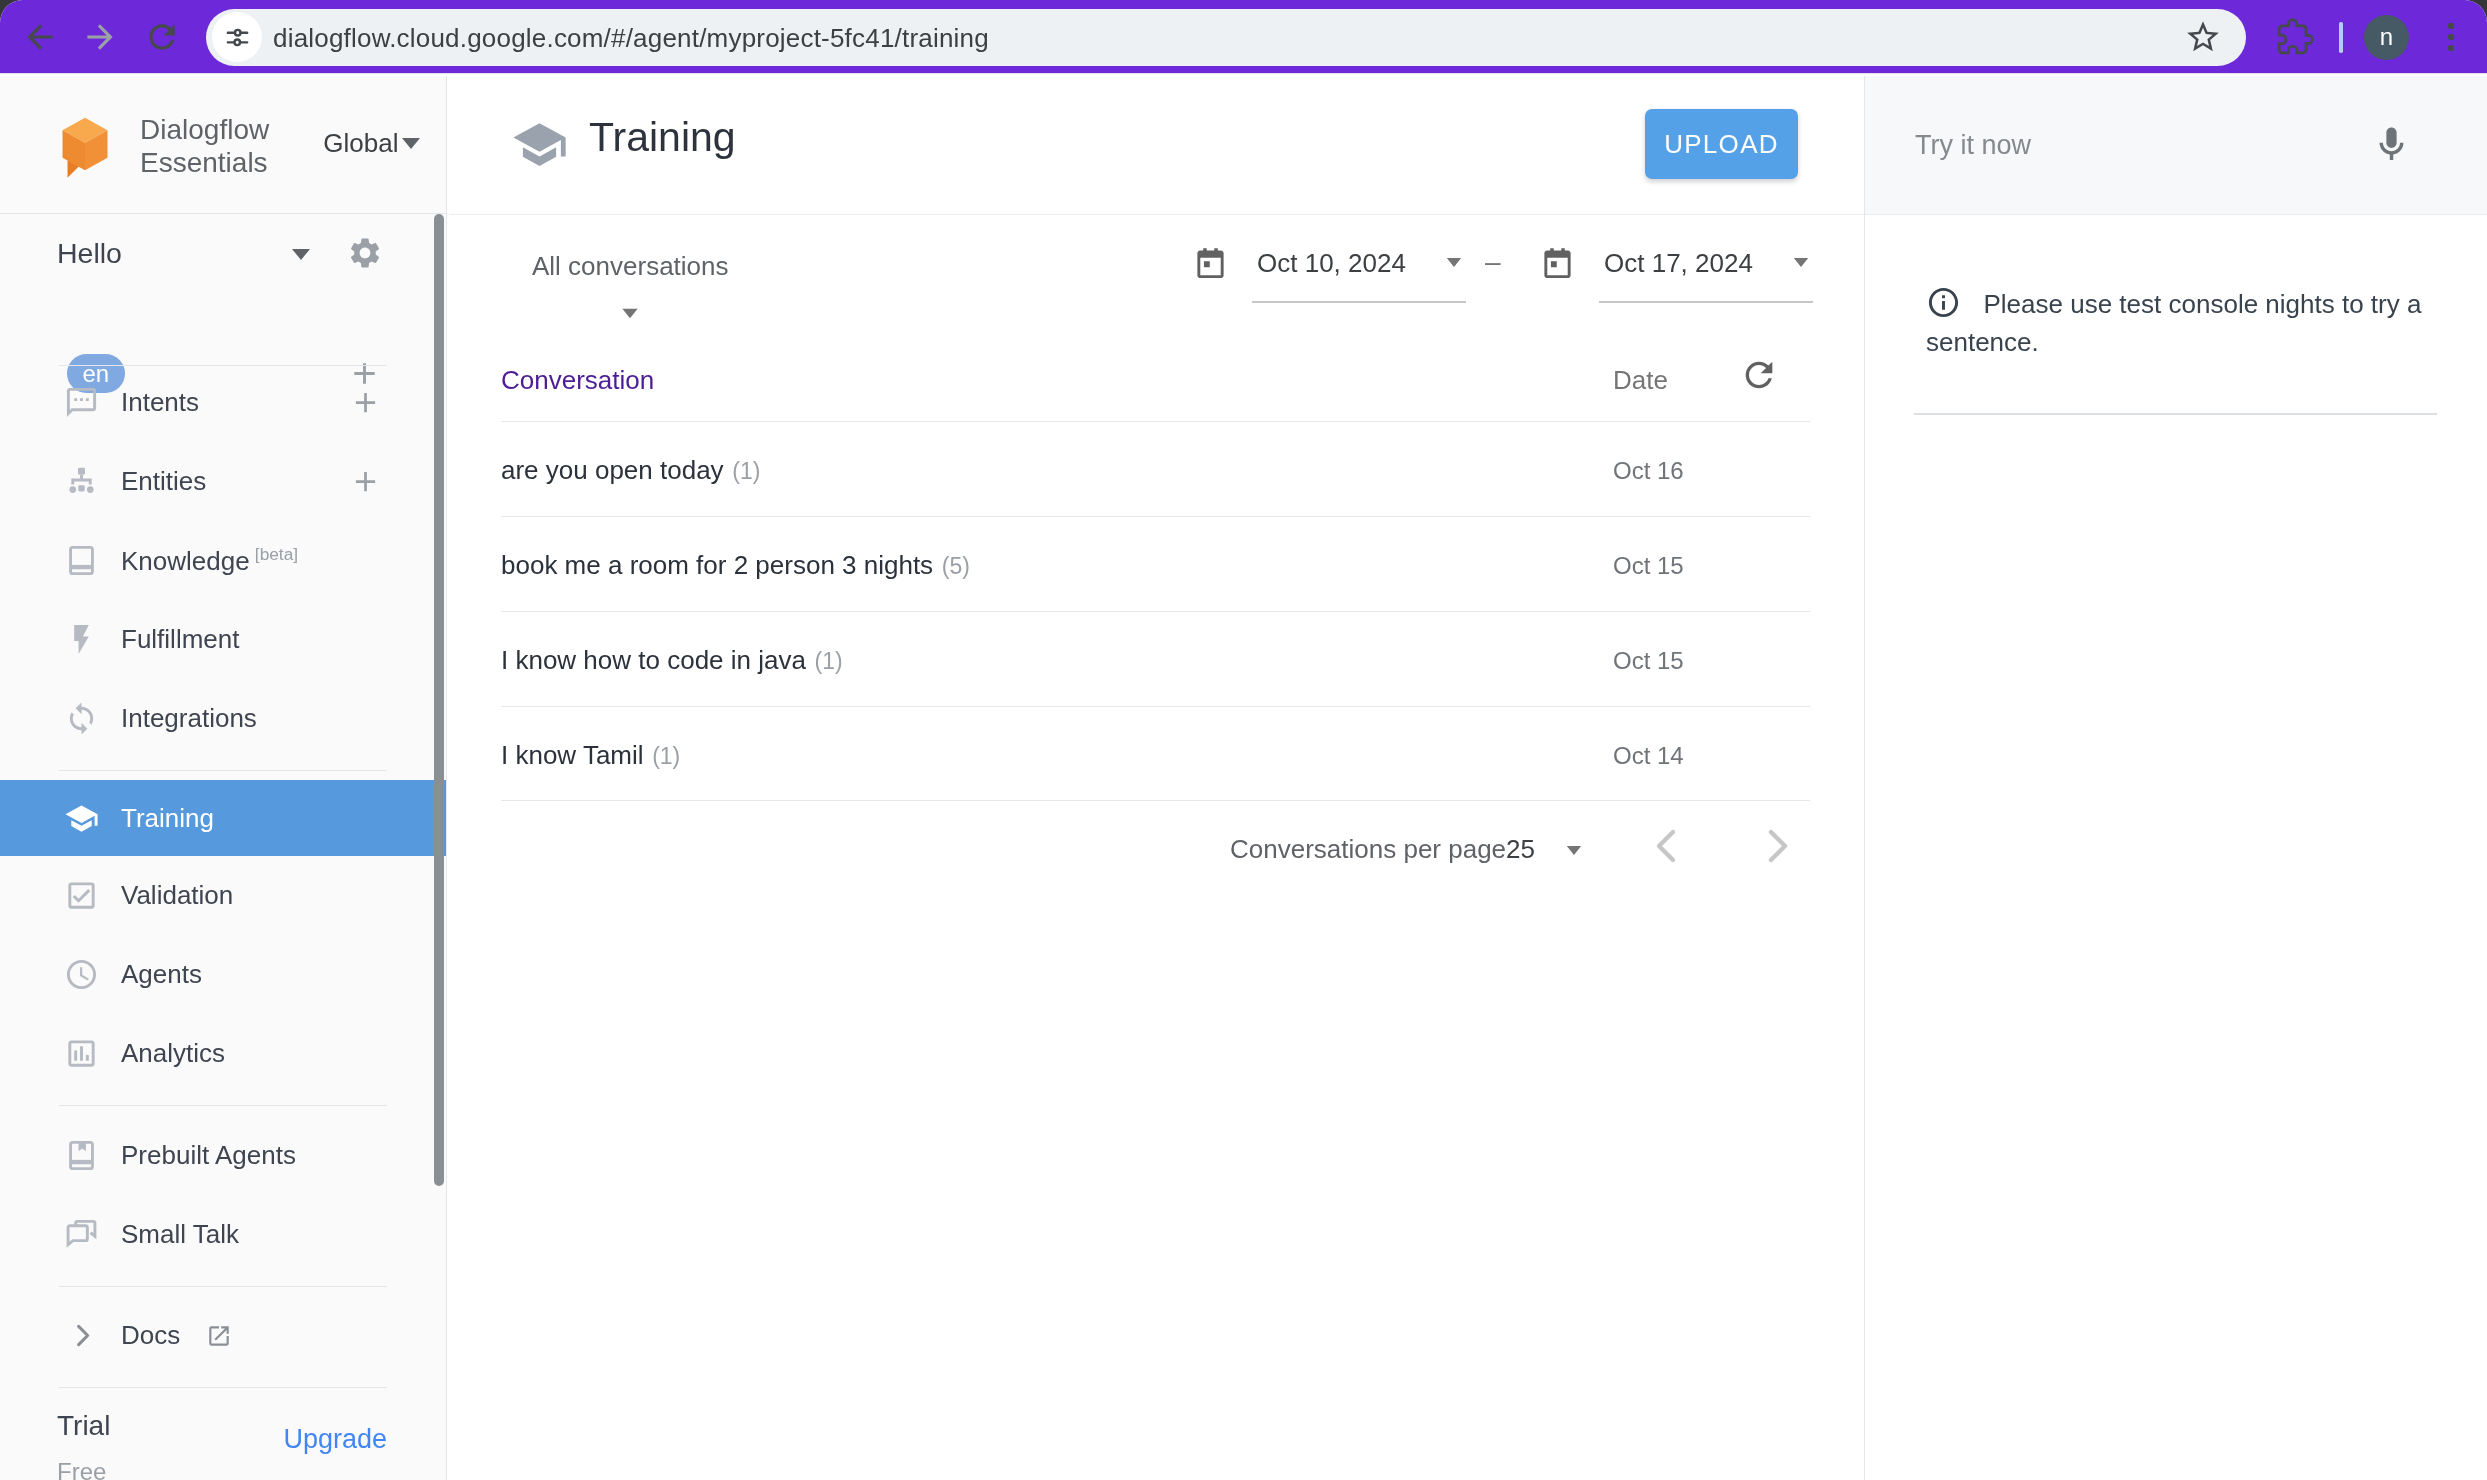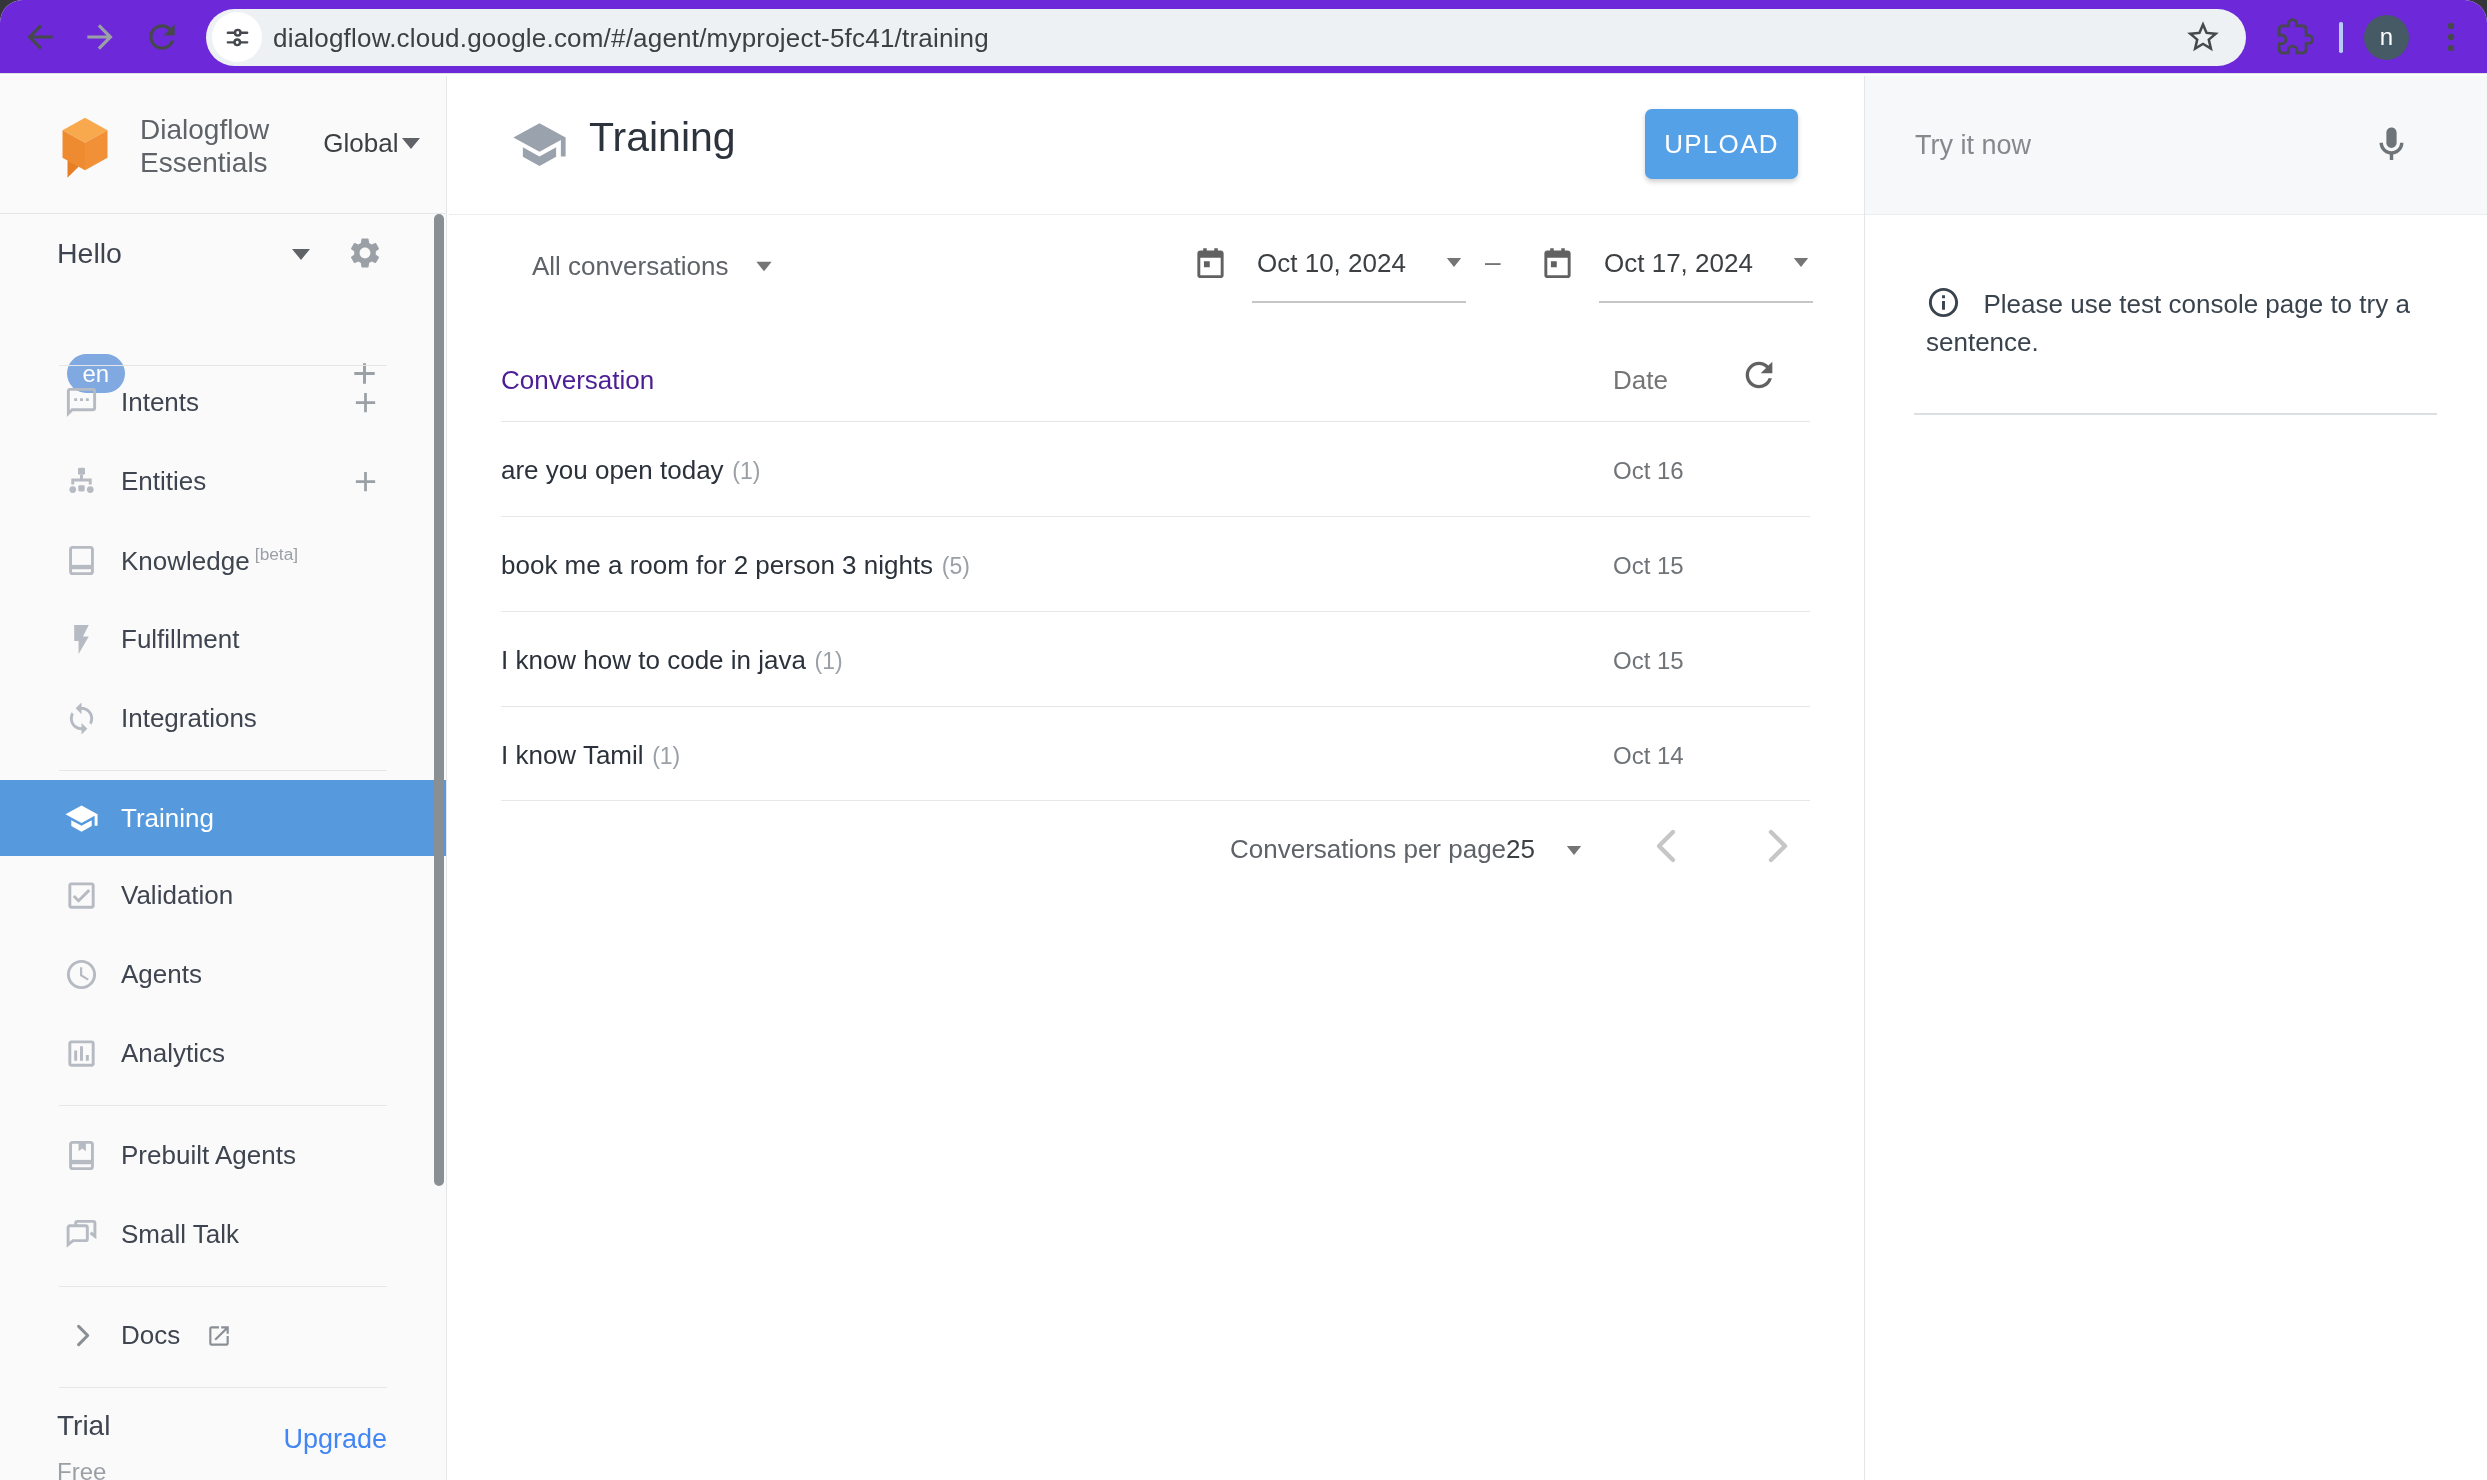--- a/index.html
+++ b/index.html
@@ -84,21 +84,21 @@
   .main-header { position:absolute; left:0; top:0; width:100%; height:139px; border-bottom:1.7px solid #ededf0; }
   .title-ic { position:absolute; left:62px; top:40px; width:57px; height:57px; color:#9aa2ad; }
   .title-ic svg { width:100%; height:100%; }
   .page-title { position:absolute; left:140px; top:38px; font-size:41px; color:#2d333c; }
   .upload-btn { position:absolute; left:1196px; top:33px; width:153px; height:70px; background:#55a1e8;
                 border:none; border-radius:7px; color:#fff; font-size:26px; letter-spacing:1.3px;
                 font-family:inherit; box-shadow:0 2.6px 5.2px rgba(0,0,0,.18); cursor:pointer; }
 
   .filter-row { position:absolute; left:0; top:139px; width:100%; height:121px; }
   .all-conv { position:absolute; left:83px; top:36px; font-size:26px; color:#5f6368;
-              display:flex; align-items:center; gap:26px; cursor:pointer; }
+              display:flex; align-items:center; gap:26px; cursor:pointer;flex-direction:column; }
   .all-conv .caret { border-top-color:#757575; transform:scale(.85); }
   .date-field { position:absolute; top:26px; }
   .date-field .cal-ic { position:absolute; left:0; top:5.2px; width:35px; height:35px; color:#616161; }
   .date-field .cal-ic svg { width:100%; height:100%; }
   .date-field .dval { position:absolute; left:64px; top:7px; font-size:26px; color:#3c4043; white-space:nowrap; }
   .date-field .caret { position:absolute; top:15.5px; transform:scale(.8); border-top-color:#757575; }
   .date-field .underline { position:absolute; left:59px; top:60px; height:1.7px; background:#c6c6c6; }
   .df-from { left:744px; width:276px; }
   .df-from .caret { left:252px; }
   .df-from .underline { width:214px; }
@@ -480,18 +480,18 @@
     <div class="tryit-head">
       <span class="tryit-ph">Try it now</span>
       <span class="mic-btn">
         <svg viewBox="0 0 24 24" fill="currentColor">
             <path d="M12 14c1.66 0 3-1.34 3-3V5c0-1.66-1.34-3-3-3S9 3.34 9 5v6c0 1.66 1.34 3 3 3zm5-3c0 2.76-2.24 5-5 5s-5-2.24-5-5H5c0 3.53 2.61 6.43 6 6.92V21h2v-3.08c3.39-.49 6-3.39 6-6.92h-2z"></path>
           </svg>
       </span>
     </div>
     <div class="console-msg"><span class="info-ic"><svg viewBox="0 0 24 24" fill="currentColor">
             <path d="M11 7h2v2h-2V7zm0 4h2v6h-2v-6zm1-9C6.48 2 2 6.48 2 12s4.48 10 10 10 10-4.48 10-10S17.52 2 12 2zm0 18c-4.41 0-8-3.59-8-8s3.59-8 8-8 8 3.59 8 8-3.59 8-8 8z"></path>
-          </svg></span><span>Please use test console page to try a sentence.</span></div>
+          </svg></span><span>Please use test console nights to try a sentence.</span></div>
     <div class="console-div"></div>
   </div>
 
 </div>
 
 
 </body></html>

